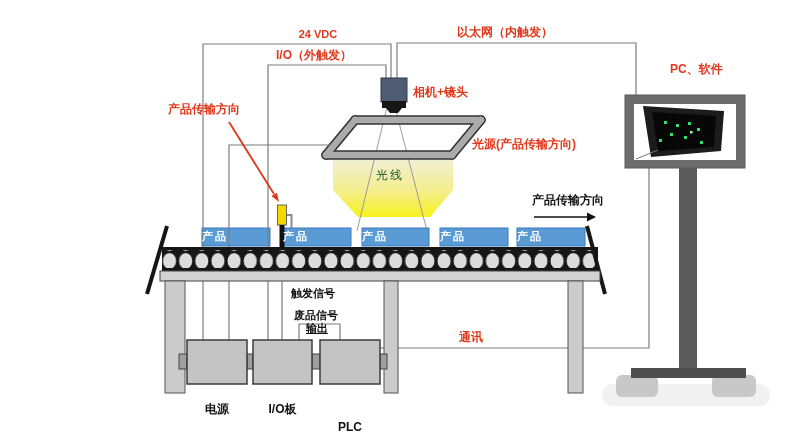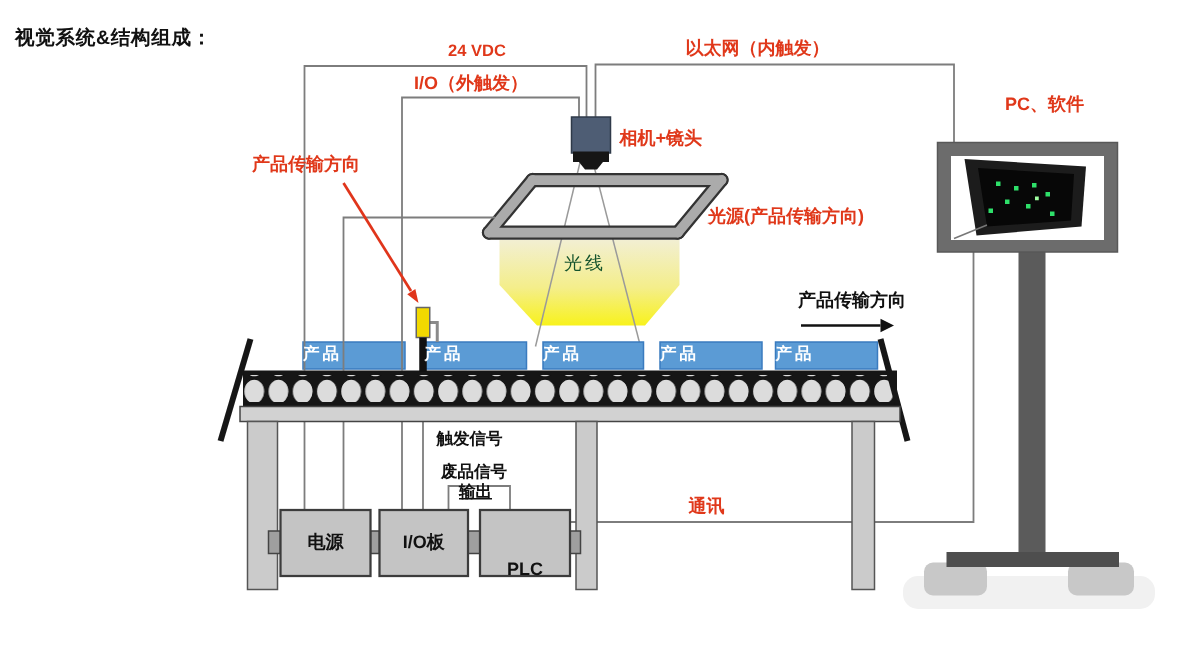--- a/index.html
+++ b/index.html
@@ -4,21 +4,21 @@
 <style>
   html,body{margin:0;padding:0;background:#fff;}
   #stage{position:relative;width:786px;height:440px;background:#fff;overflow:hidden;
          font-family:"Liberation Sans","DejaVu Sans",sans-serif;}
   #gfx{position:absolute;left:0;top:0;}
   .lbl{position:absolute;white-space:nowrap;line-height:1.1;}
   .red{color:#e0381a;font-weight:bold;font-size:12px;}
   .blk{color:#111;font-weight:bold;font-size:11px;}
   .title{color:#111;font-weight:bold;font-size:13px;letter-spacing:0.5px;}
   .gray{color:#14532d;font-size:12px;letter-spacing:2px;}
-  .boxlbl{color:#111;font-weight:bold;font-size:12px;text-align:center;}
+  .boxlbl{color:#111;font-weight:bold;font-size:12px;text-align:center;margin-top:48px;}
   .prodlbl{color:#fff;font-weight:bold;font-size:11px;text-align:left;letter-spacing:2px;}
   .ctr{text-align:center;}
 </style>
 </head>
 <body>
 
 <div id="stage">
 
 <svg id="gfx" width="786" height="440" viewBox="0 0 786 440">
   <defs>
@@ -144,21 +144,20 @@
     <line x1="229" y1="122" x2="274" y2="194" stroke="#e0351b" stroke-width="1.8"></line>
     <polygon points="279,202 271.5,196.1 276.9,192.7" fill="#e0351b"></polygon>
   </g>
 
   <g>
     <line x1="534" y1="217" x2="587" y2="217" stroke="#111" stroke-width="1.6"></line>
     <polygon points="587,212.5 596,217 587,221.5" fill="#111"></polygon>
   </g>
 </svg>
 
-<div class="lbl title" style="left:10px;top:18px;">视觉系统&amp;结构组成：</div>
 <div class="lbl red ctr" style="left:288px;top:28px;width:60px;font-size:11px;">24 VDC</div>
 <div class="lbl red" style="left:276px;top:49px;">I/O（外触发）</div>
 <div class="lbl red" style="left:457px;top:26px;">以太网（内触发）</div>
 <div class="lbl red" style="left:413px;top:86px;">相机+镜头</div>
 <div class="lbl red" style="left:632px;top:63px;margin-left:38px;">PC、软件</div>
 <div class="lbl red" style="left:168px;top:103px;">产品传输方向</div>
 <div class="lbl red" style="left:472px;top:138px;">光源(产品传输方向)</div>
 <div class="lbl gray" style="left:376px;top:169px;">光线</div>
 <div class="lbl blk" style="left:532px;top:194px;font-size:12px;">产品传输方向</div>
 <div class="lbl blk" style="left:291px;top:287px;">触发信号</div>

